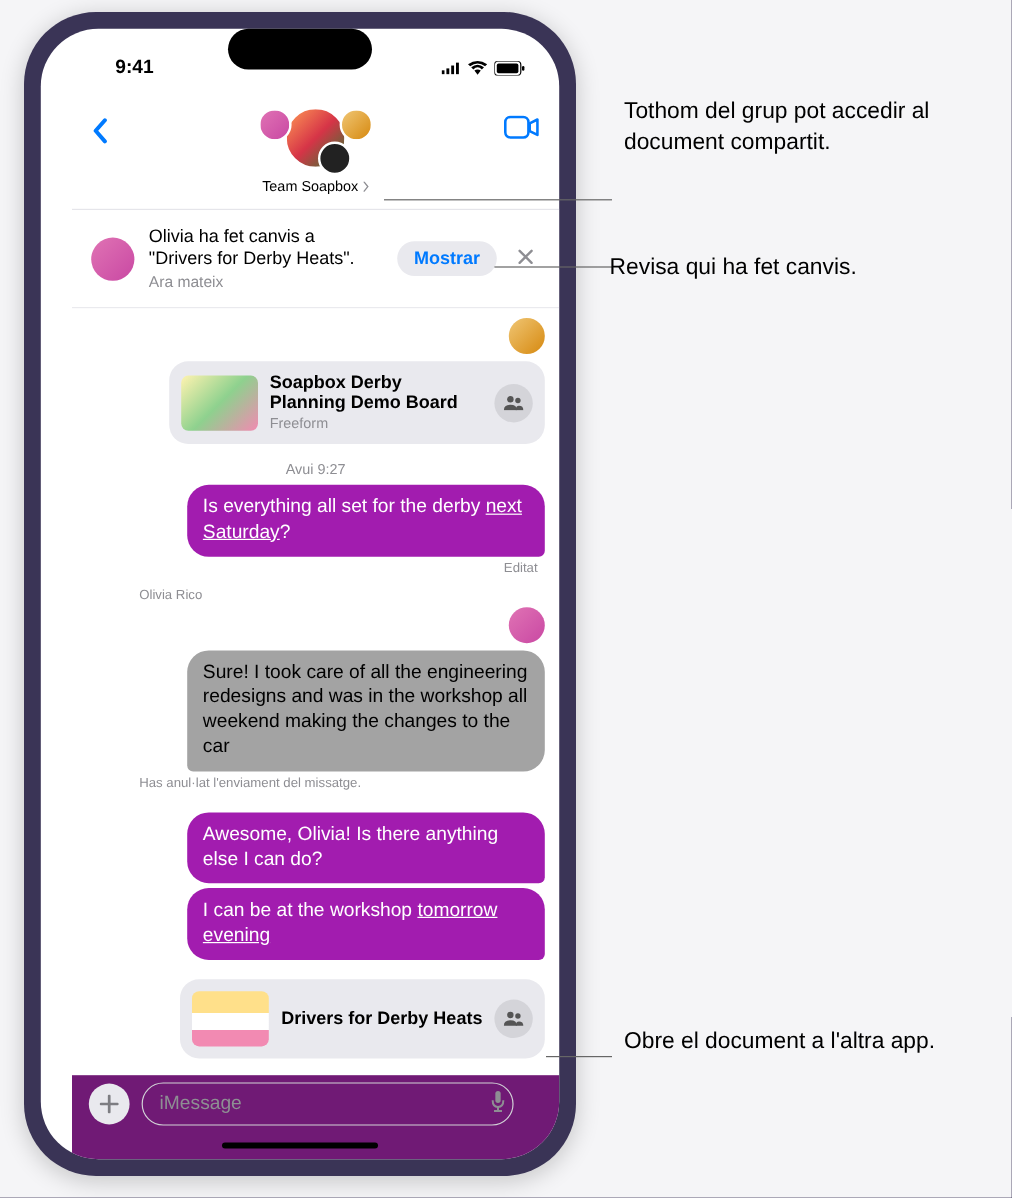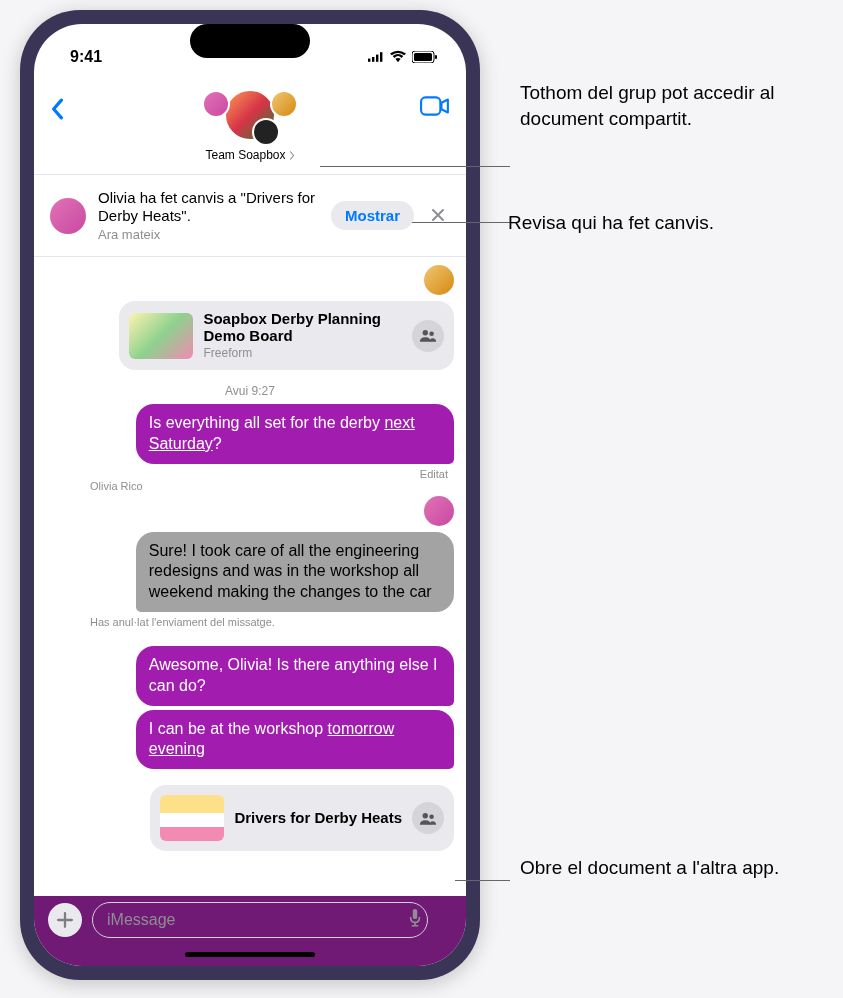--- a/index.html
+++ b/index.html
@@ -23,20 +23,21 @@
   }
   .phone-screen {
     width: 100%;
     height: 100%;
     background: #ffffff;
     border-radius: 48px;
     overflow: hidden;
     position: relative;
     display: flex;
     flex-direction: column;
+    padding-left: 26px;
   }
   .notch {
     position: absolute;
     top: 14px;
     left: 50%;
     transform: translateX(-50%);
     width: 120px;
     height: 34px;
     background: #000;
     border-radius: 20px;
@@ -139,21 +140,21 @@
     max-width: 78%;
     padding: 9px 13px;
     border-radius: 18px;
     font-size: 16px;
     line-height: 1.3;
   }
   .bubble.sent { background: #a21caf; color: #fff; border-bottom-right-radius: 5px; }
   .bubble.recv { background: #a3a3a3; color: #000; border-bottom-left-radius: 5px; }
   .bubble .underline { text-decoration: underline; }
   .timestamp { text-align: center; font-size: 12px; color: #8e8e93; margin: 14px 0 6px; }
-  .sender-name { font-size: 11px; color: #8e8e93; margin-left: 44px; }
+  .sender-name { font-size: 11px; color: #8e8e93; margin-left: 44px; margin-top: 10px; }
   .status-note { font-size: 11px; color: #8e8e93; margin-left: 44px; margin-top: 4px; }
   .edit-tag { font-size: 11px; color: #8e8e93; text-align: right; margin-right: 6px; margin-top: 2px; }
 
   .attachment-card {
     background: #e9e9ee;
     border-radius: 16px;
     padding: 10px;
     display: flex;
     align-items: center;
     gap: 10px;

